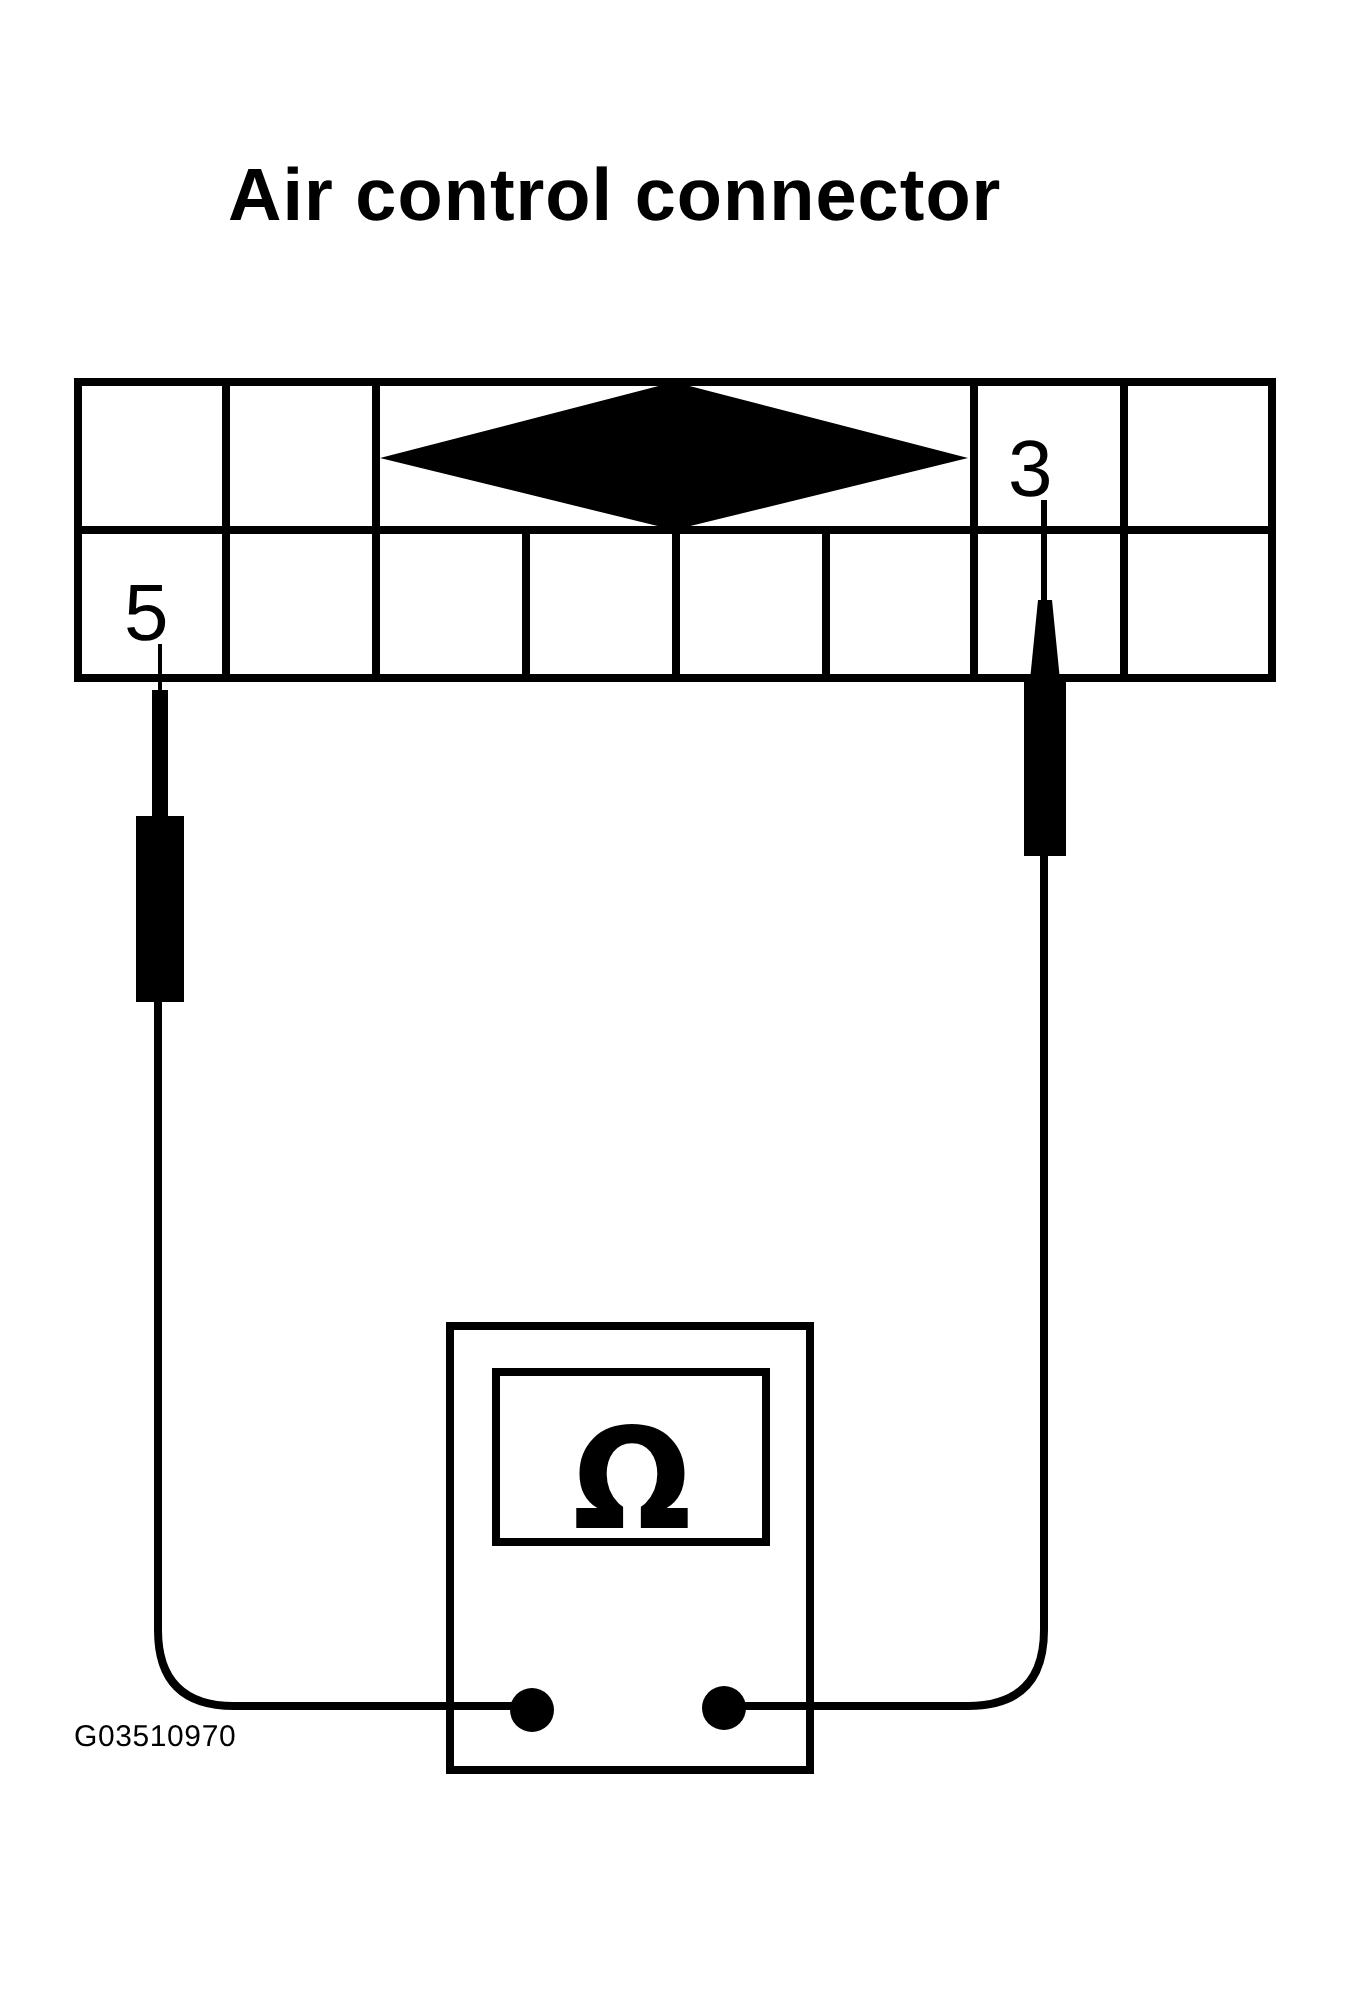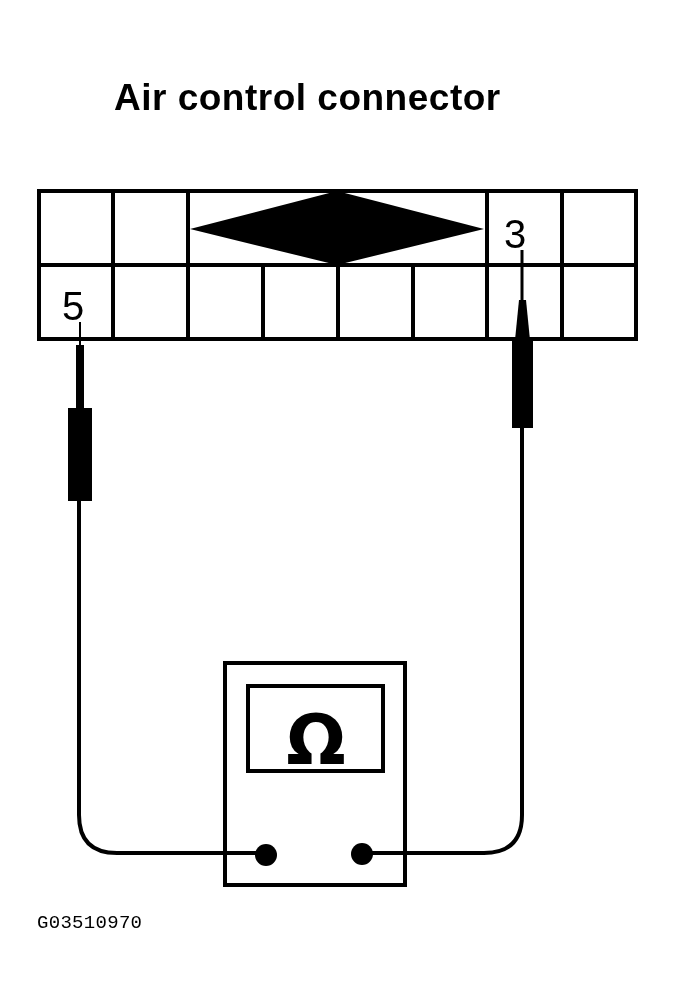--- a/index.html
+++ b/index.html
@@ -6,22 +6,22 @@
   body { width: 677px; height: 1008px; position: relative; overflow: hidden; font-family: "Liberation Sans", sans-serif; }
   .title {
     position: absolute; left: 66px; top: 70px; width: 570px;
     font-family: "Liberation Sans", sans-serif; font-weight: bold; font-size: 37px;
     color: #000; letter-spacing: 0.5px; white-space: nowrap; line-height: 56px; margin-left: 48px;
   }
   .fig { position: absolute; left: 0; top: 0; }
   .pin-label { font-family: "Liberation Sans", sans-serif; font-size: 40px; fill: #000; }
   .meter-symbol { font-family: "DejaVu Sans", sans-serif; font-size: 70px; font-weight: bold; fill: #000; }
   .code {
-    position: absolute; left: 37px; top: 912px;
-    font-family: Liberation Mono, monospace; font-size: 19px; color: #000; letter-spacing: 0.3px;
+    position: absolute; left: 37px; top: 860px;
+    font-family: Liberation Sans, sans-serif; font-size: 15px; color: #000; letter-spacing: 0.3px;
   }
 </style>
 </head>
 <body>
 
 <div class="title">Air control connector</div>
 
 <svg class="fig" width="677" height="1008" viewBox="0 0 677 1008">
 
   <g stroke="#000" stroke-width="4" fill="none">

